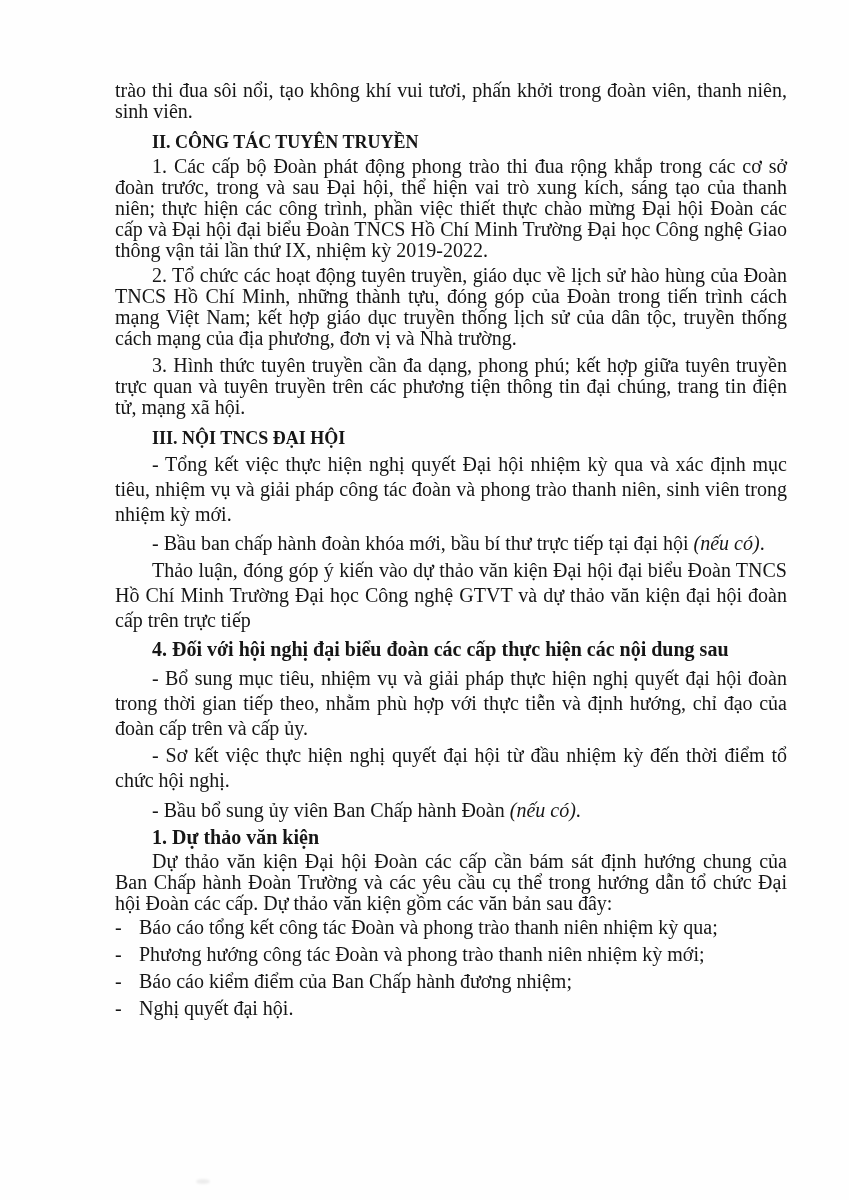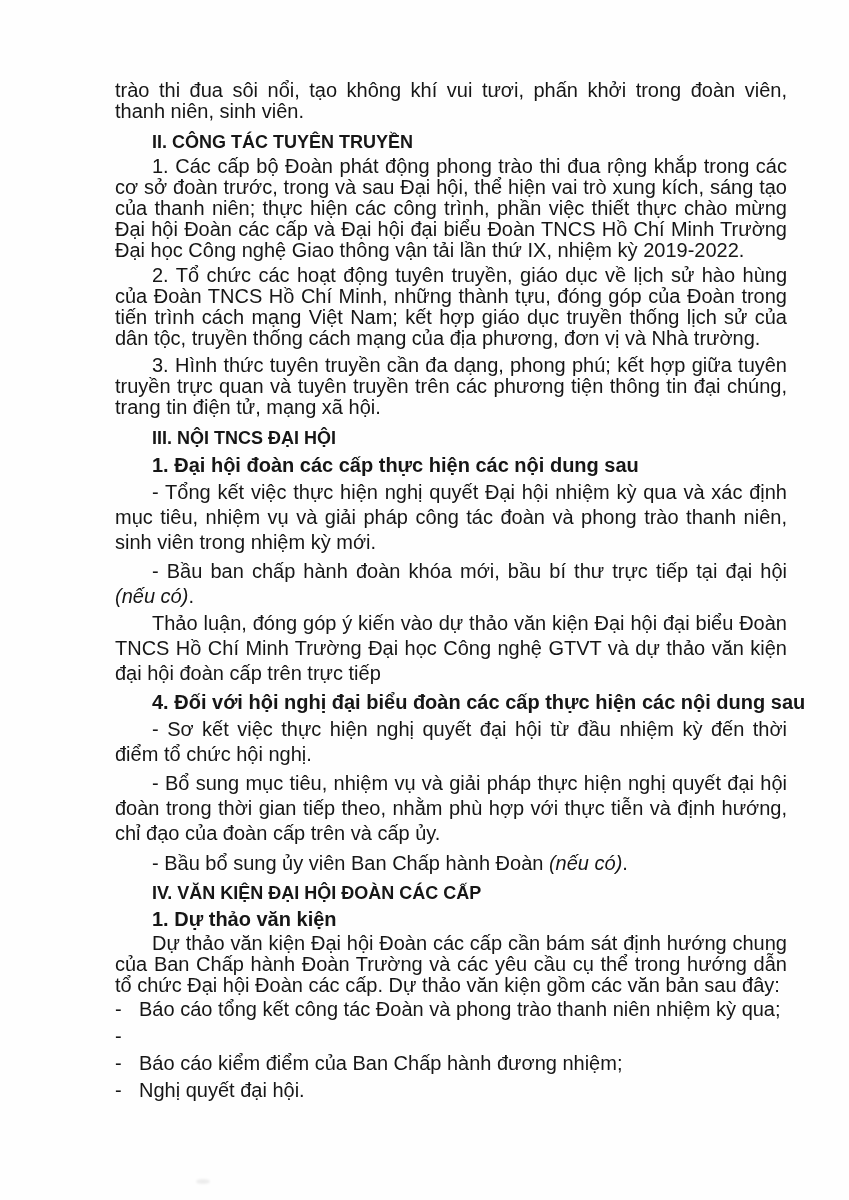--- a/index.html
+++ b/index.html
@@ -9,21 +9,21 @@
   }
   .page {
     position: relative;
     width: 849px;
     height: 1200px;
     box-sizing: border-box;
     margin: 0 auto;
     padding: 80px 62px 16px 115px;
     background: #fefefe;
     color: #161616;
-    font-family: Liberation Sans, sans-serif;
+    font-family: Liberation Serif, serif;
     font-size: 20px;
     overflow: hidden;
   }
   .page p {
     margin: 0;
     text-align: justify;
   }
   .indent { text-indent: 37px; }
   .lh21 { line-height: 21px; }
   .lh25 { line-height: 25px; }
@@ -82,54 +82,53 @@
   <p class="h-sec mt8">II. CÔNG TÁC TUYÊN TRUYỀN</p>
 
   <p class="lh21 indent mt2">1. Các cấp bộ Đoàn phát động phong trào thi đua rộng khắp trong các cơ sở đoàn trước, trong và sau Đại hội, thể hiện vai trò xung kích, sáng tạo của thanh niên; thực hiện các công trình, phần việc thiết thực chào mừng Đại hội Đoàn các cấp và Đại hội đại biểu Đoàn TNCS Hồ Chí Minh Trường Đại học Công nghệ Giao thông vận tải lần thứ IX, nhiệm kỳ 2019-2022.</p>
 
   <p class="lh21 indent mt4">2. Tổ chức các hoạt động tuyên truyền, giáo dục về lịch sử hào hùng của Đoàn TNCS Hồ Chí Minh, những thành tựu, đóng góp của Đoàn trong tiến trình cách mạng Việt Nam; kết hợp giáo dục truyền thống lịch sử của dân tộc, truyền thống cách mạng của địa phương, đơn vị và Nhà trường.</p>
 
   <p class="lh21 indent mt6">3. Hình thức tuyên truyền cần đa dạng, phong phú; kết hợp giữa tuyên truyền trực quan và tuyên truyền trên các phương tiện thông tin đại chúng, trang tin điện tử, mạng xã hội.</p>
 
   <p class="h-sec mt8">III. NỘI TNCS ĐẠI HỘI</p>
 
-  <p class="h-sub mt3">1. Đại hội đoàn các cấp thực hiện các nội dung sau</p>
 
   <p class="lh25 indent mt2">- Tổng kết việc thực hiện nghị quyết Đại hội nhiệm kỳ qua và xác định mục tiêu, nhiệm vụ và giải pháp công tác đoàn và phong trào thanh niên, sinh viên trong nhiệm kỳ mới.</p>
 
   <p class="lh25 indent mt4">
     <span>- Bầu ban chấp hành đoàn khóa mới, bầu bí thư trực tiếp tại đại hội </span><span class="italic">(nếu có)</span><span>.</span>
   </p>
 
   <p class="lh25 indent mt2">Thảo luận, đóng góp ý kiến vào dự thảo văn kiện Đại hội đại biểu Đoàn TNCS Hồ Chí Minh Trường Đại học Công nghệ GTVT và dự thảo văn kiện đại hội đoàn cấp trên trực tiếp</p>
 
 
   <p class="h-sub mt4">4. Đối với hội nghị đại biểu đoàn các cấp thực hiện các nội dung sau</p>
 
+  <p class="lh25 indent mt4">- Bổ sung mục tiêu, nhiệm vụ và giải pháp thực hiện nghị quyết đại hội đoàn trong thời gian tiếp theo, nhằm phù hợp với thực tiễn và định hướng, chỉ đạo của đoàn cấp trên và cấp ủy.</p>
+
   <p class="lh25 indent mt2">- Sơ kết việc thực hiện nghị quyết đại hội từ đầu nhiệm kỳ đến thời điểm tổ chức hội nghị.</p>
-
-  <p class="lh25 indent mt4">- Bổ sung mục tiêu, nhiệm vụ và giải pháp thực hiện nghị quyết đại hội đoàn trong thời gian tiếp theo, nhằm phù hợp với thực tiễn và định hướng, chỉ đạo của đoàn cấp trên và cấp ủy.</p>
 
   <p class="lh25 indent mt5">
     <span>- Bầu bổ sung ủy viên Ban Chấp hành Đoàn </span><span class="italic">(nếu có)</span><span>.</span>
   </p>
 
-  <p class="h-sec mt5">IV. VĂN KIỆN ĐẠI HỘI ĐOÀN CÁC CẤP</p>
 
   <p class="h-sub mt2">1. Dự thảo văn kiện</p>
 
   <p class="lh21 indent mt1">Dự thảo văn kiện Đại hội Đoàn các cấp cần bám sát định hướng chung của Ban Chấp hành Đoàn Trường và các yêu cầu cụ thể trong hướng dẫn tổ chức Đại hội Đoàn các cấp. Dự thảo văn kiện gồm các văn bản sau đây:</p>
 
   <p class="bullet mt1">
     <span class="dash">-</span>
       <span>Báo cáo tổng kết công tác Đoàn và phong trào thanh niên nhiệm kỳ qua;</span>
   </p>
 
   <p class="bullet mt2">
     <span class="dash">-</span>
+      <span>Phương hướng công tác Đoàn và phong trào thanh niên nhiệm kỳ mới;</span>
   </p>
 
   <p class="bullet mt2">
     <span class="dash">-</span>
       <span>Báo cáo kiểm điểm của Ban Chấp hành đương nhiệm;</span>
   </p>
 
   <p class="bullet mt2">
     <span class="dash">-</span>
       <span>Nghị quyết đại hội.</span>

